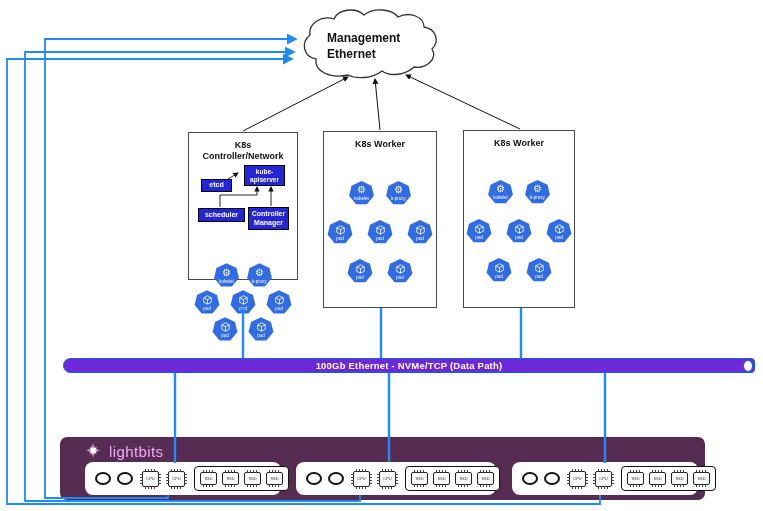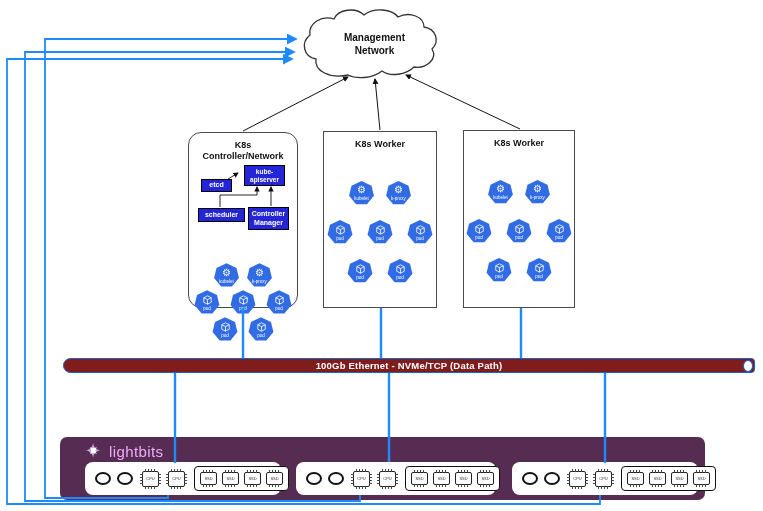--- a/index.html
+++ b/index.html
@@ -14,21 +14,21 @@
          clip-path:polygon(50% 3%,87% 21%,96% 60%,70% 92%,30% 92%,4% 60%,13% 21%);
          display:flex;flex-direction:column;align-items:center;justify-content:center;flex:0 0 auto;}
   .kglyph{color:#fff;font-size:10px;line-height:10px;}
   .kcube{display:block;margin-top:1px;}
   .klabel{color:#fff;font-size:4.5px;line-height:5px;margin-top:1px;}
   
   .comp{position:absolute;background:#2525D8;border:1px solid #000;color:#fff;font-weight:bold;
         display:flex;flex-direction:column;align-items:center;justify-content:center;
         font-size:7px;line-height:1.2;box-sizing:border-box;text-align:center;}
   
-  .ebar{position:absolute;left:63px;top:358px;width:692px;height:15px;background:#7f1d1d;
+  .ebar{position:absolute;left:63px;top:358px;width:692px;height:15px;background:#6d28d9;
         border:1.5px solid #1261D1;border-radius:8px 4px 4px 8px;box-sizing:border-box;
         display:flex;align-items:center;justify-content:center;}
   .ebar-label{color:#fff;font-weight:bold;font-size:9.5px;letter-spacing:.2px;}
   .bar-cap{position:absolute;right:1px;top:1px;width:8px;height:10px;background:#fff;
            border:1px solid #1261D1;border-radius:50%;}
   
   .chassis{position:absolute;left:60px;top:437px;width:645px;height:63px;background:#572C52;
            border-radius:7px;}
   .logo{position:absolute;left:22px;top:3px;display:flex;align-items:center;}
   .sparkle{position:relative;width:22px;height:22px;margin-right:5px;}
@@ -51,29 +51,29 @@
   .cpu i{position:absolute;inset:0;}
   .cpu i::before{content:"";position:absolute;top:2px;bottom:2px;left:-3px;width:3px;
         background:repeating-linear-gradient(0deg,#444 0 1px,transparent 1px 3px);}
   .cpu i::after{content:"";position:absolute;top:2px;bottom:2px;right:-3px;width:3px;
         background:repeating-linear-gradient(0deg,#444 0 1px,transparent 1px 3px);}
   .ssd-cluster{display:flex;gap:5px;border:1.2px solid #111;border-radius:4px;background:#fff;
         padding:5px 5px;flex:0 0 auto;}
   .ssd{width:17px;height:13px;}
   
   .wires{position:absolute;left:0;top:0;pointer-events:none;}
-  .cloud-label{position:absolute;left:327px;top:31px;width:95px;text-align:center;
-        font-weight:bold;font-size:10px;line-height:1.3;color:#111;}
+  .cloud-label{position:absolute;left:327px;top:31px;width:95px;
+        font-weight:bold;font-size:12px;line-height:1.3;color:#111;}
 </style>
 </head>
 <body>
 
 <div class="stage">
 
-  <div class="kbox" style="left:188px;top:132px;width:110px;height:176px;border-radius:13px;">
+  <div class="kbox" style="left:188px;top:132px;width:110px;height:148px;">
     <div class="kbox-title">
       <div>K8s</div>
       <div>Controller/Network</div>
     </div>
     <div class="comp" style="left:55px;top:32px;width:41px;height:21px;font-size:6.5px;">
       <div>kube-</div>
       <div>apiserver</div>
     </div>
     <div class="comp" style="left:12px;top:46px;width:31px;height:13px;">
       <div>etcd</div>
@@ -356,16 +356,16 @@
     <line x1="389" y1="373" x2="389" y2="462" stroke="#1E8AFB" stroke-width="2.4"></line>
     <line x1="605" y1="373" x2="605" y2="463" stroke="#1E8AFB" stroke-width="2.4"></line>
 
     <path d="M168,495 L168,498 L45,498 L45,39 L296,39" fill="none" stroke="#1E8AFB" stroke-width="1.8" marker-end="url(#abl)"></path>
     <path d="M360,495 L360,501 L25,501 L25,52 L294,52" fill="none" stroke="#1E8AFB" stroke-width="1.8" marker-end="url(#abl)"></path>
     <path d="M600,495 L600,504 L7,504 L7,59 L292,59" fill="none" stroke="#1E8AFB" stroke-width="1.8" marker-end="url(#abl)"></path>
   </svg>
 
   <div class="cloud-label">
     <div>Management</div>
-    <div>Network</div>
+    <div>Ethernet</div>
   </div>
 
 </div>
 
 </body></html>

